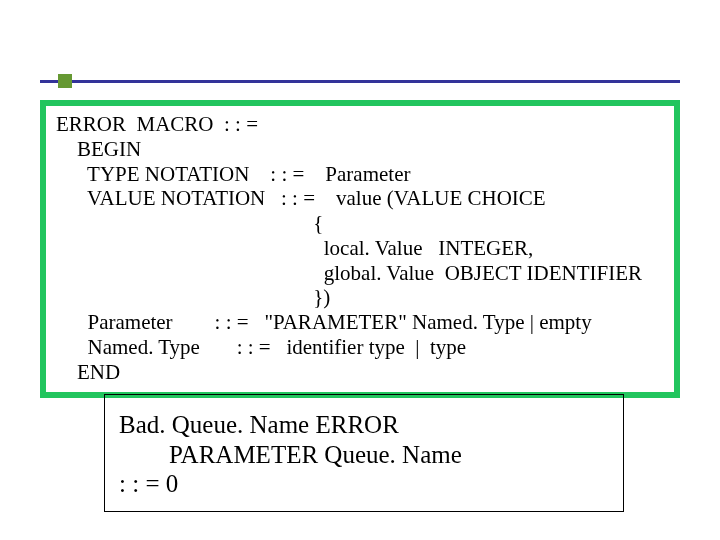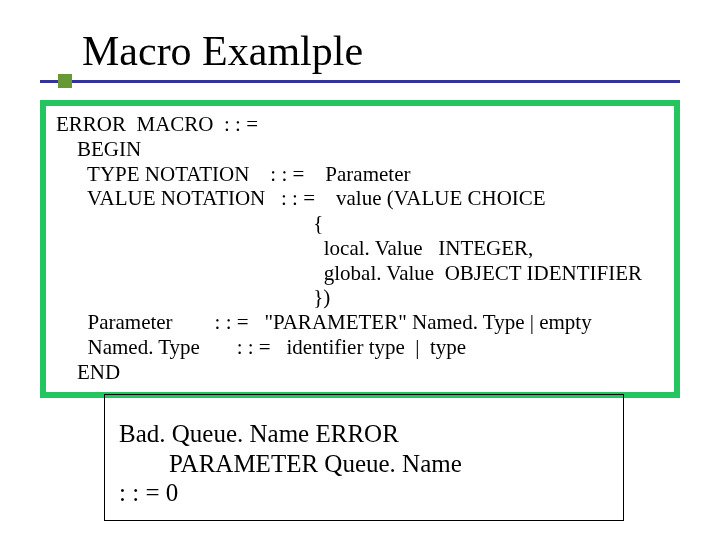--- a/index.html
+++ b/index.html
@@ -54,33 +54,32 @@
     white-space: pre;
     font-family: "Times New Roman", Times, serif;
   }
   .box2 {
     position: absolute;
     top: 394px;
     left: 104px;
     width: 520px;
     box-sizing: border-box;
     border: 1px solid #000;
-    padding: 24px 14px 12px 14px;
+    padding: 15px 14px 12px 14px;
     font-size: 25px;
     line-height: 1.18;
     white-space: pre;
     font-family: "Times New Roman", Times, serif;
   }
 </style>
 </head>
 <body>
 
 <div class="slide">
 
-  <div class="title">Macro Examlple</div>
   <div class="title-underline"></div>
   <div class="title-dot"></div>
 
   <div class="box1">ERROR  MACRO  : : =
     BEGIN
       TYPE NOTATION    : : =    Parameter
       VALUE NOTATION   : : =    value (VALUE CHOICE
                                                  {
                                                    local. Value   INTEGER,
                                                    global. Value  OBJECT IDENTIFIER

